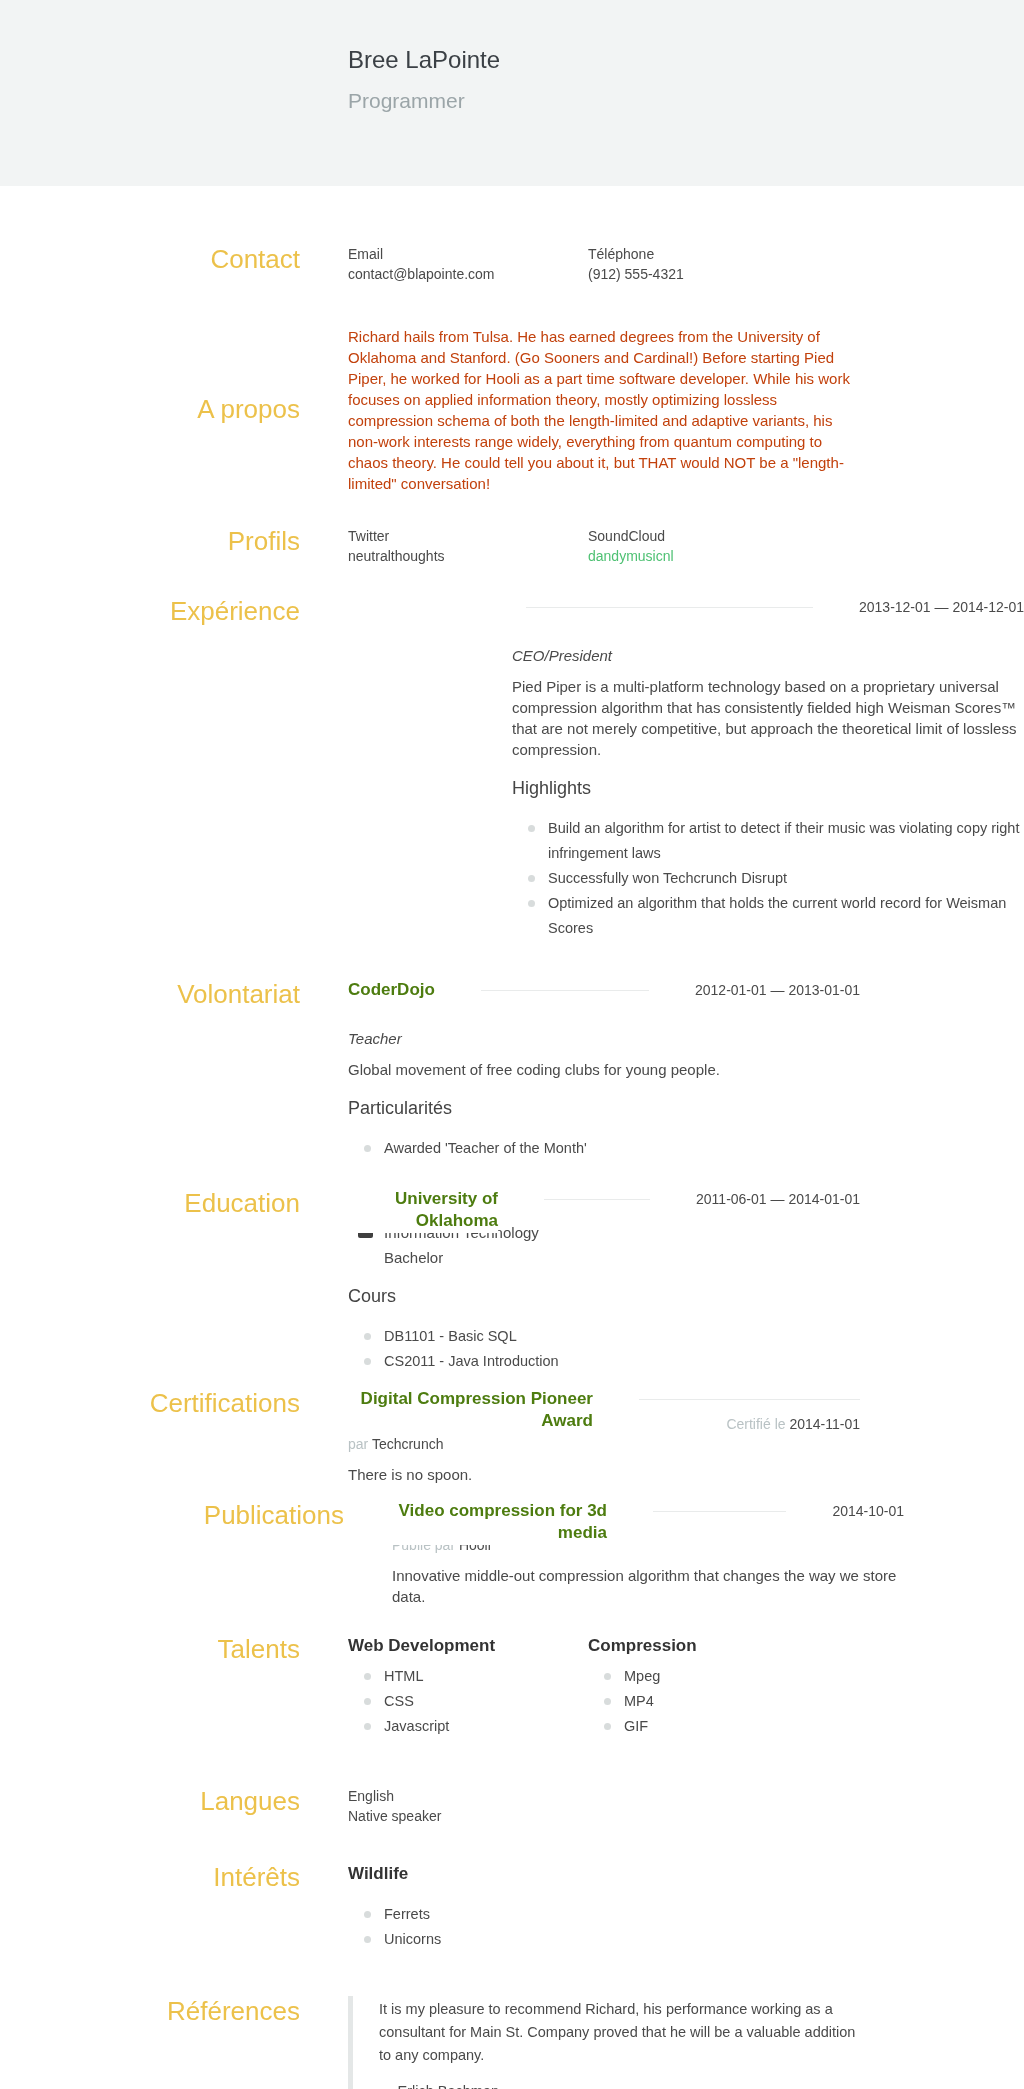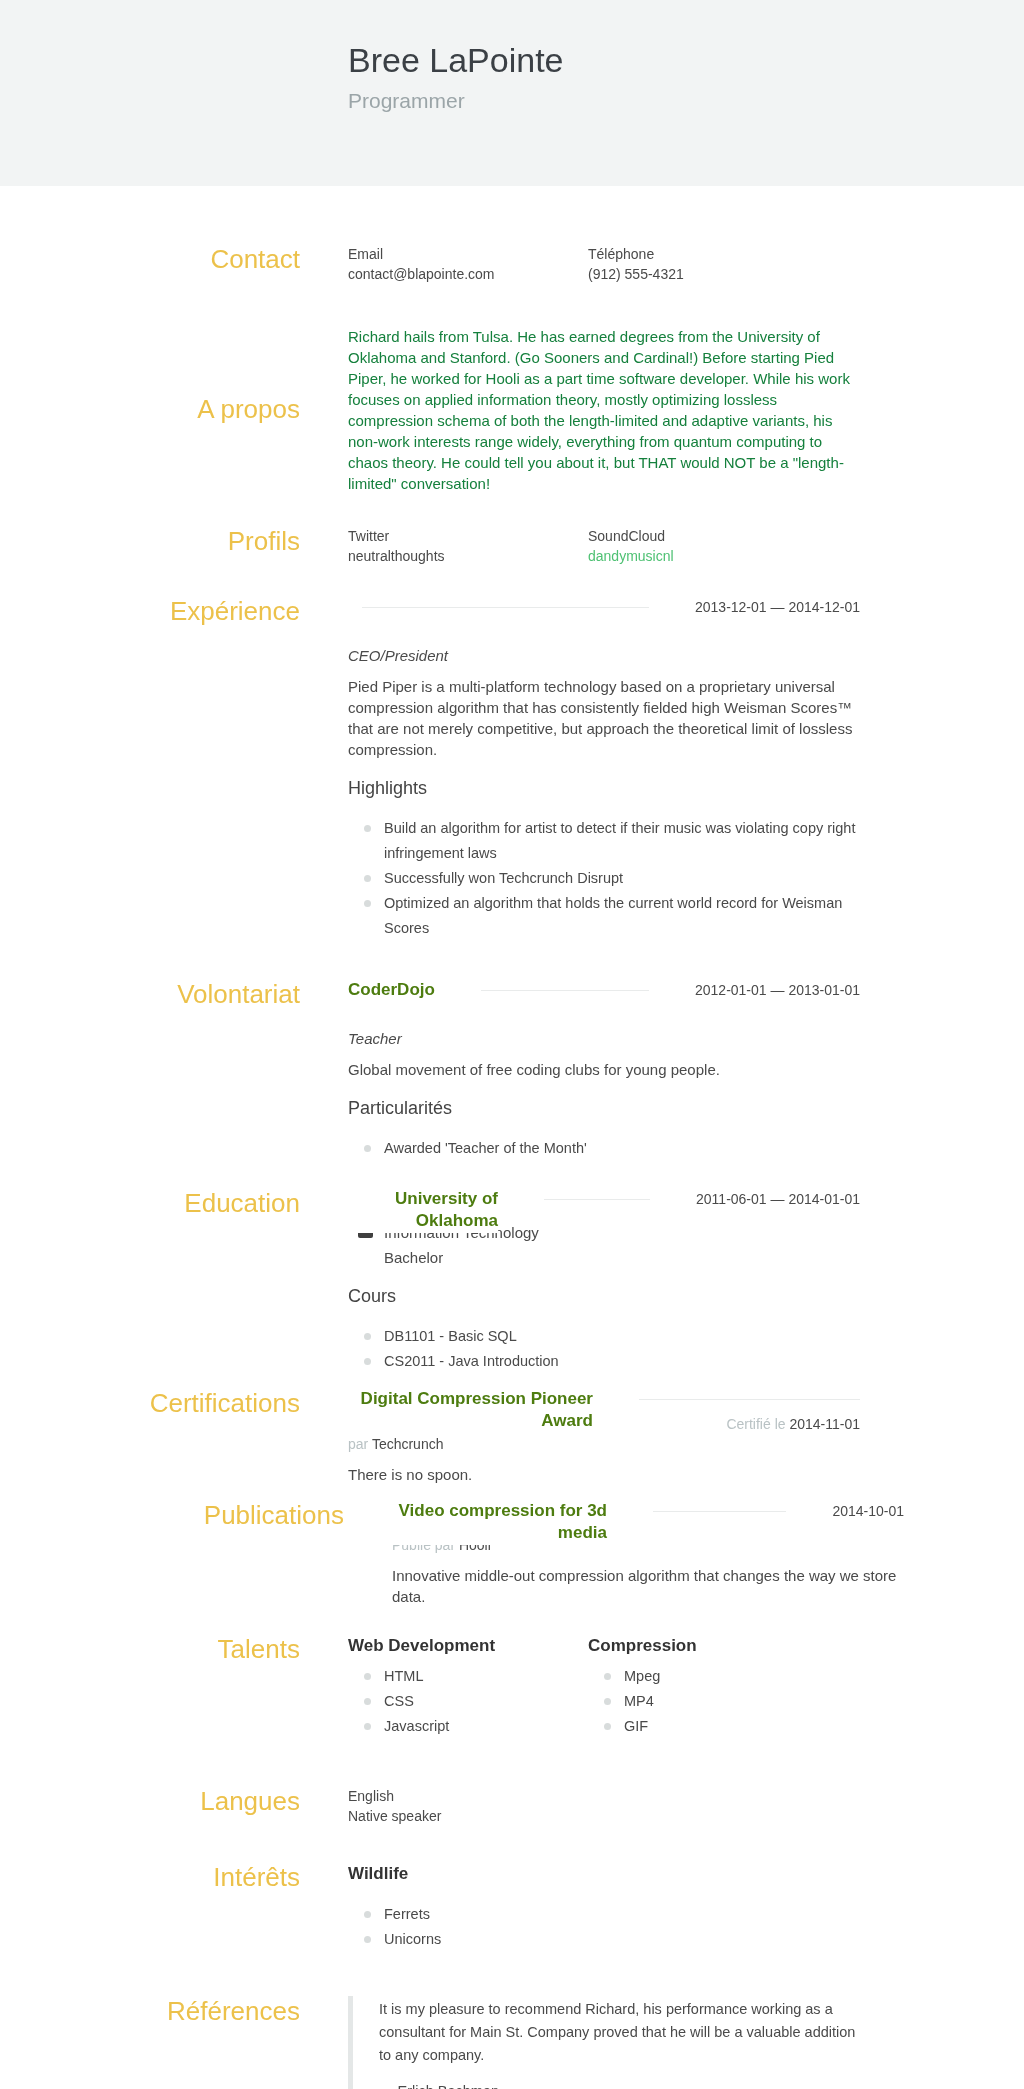--- a/index.html
+++ b/index.html
@@ -2,36 +2,36 @@
 <html><head>
 <meta charset="utf-8">
 <style>
   * { box-sizing: border-box; margin: 0; padding: 0; }
   html,body { background:#fff; }
   body { font-family: "Liberation Sans", "DejaVu Sans", sans-serif; color:#4a4a4a; }
   .page { width:1024px; height:2089px; overflow:hidden; background:#fff; }
 
   
   .masthead { background:#f2f4f4; padding:40px 0 72px 348px; }
-  .masthead .name { font-size:34px; line-height:40px; font-weight:400; color:#3b4045; }
+  .masthead .name { font-size:24px; line-height:40px; font-weight:400; color:#3b4045; }
   .masthead .job-title { font-size:21px; line-height:26px; font-weight:400; color:#9ba5a8; margin-top:8px; }
 
   
   .section { display:flex; align-items:flex-start; }
   .sec-left { width:300px; flex-shrink:0; text-align:right; }
   .sec-left .sec-heading { font-size:26px; line-height:30px; font-weight:400; color:#ecc14a; }
   .sec-right { margin-left:48px; width:512px; font-size:15px; }
 
   .cols { display:flex; }
   .colw { width:240px; flex-shrink:0; }
   .field-label { font-size:14px; line-height:20px; color:#4a4a4a; }
   .field-value { font-size:14px; line-height:20px; color:#4a4a4a; }
   a.green-link { color:#4ec173; text-decoration:none; }
 
-  .about-text { font-size:15px; line-height:21px; color:#15803d; margin-top:2px; }
+  .about-text { font-size:15px; line-height:21px; color:#c2410c; margin-top:2px; }
 
   
   .ehead { display:flex; align-items:flex-start;gap:32px; }
   .ename { font-size:17px; line-height:22px; font-weight:600; color:#4d7c0f; flex-shrink:0;text-align:right; }
   .ename.overlap { position:relative; z-index:2; background:#fff; margin-bottom:-10px; padding-bottom:1px; }
   .eline { flex:1 1 auto; border-top:1px solid #e9ebeb; margin:11px 14px 0 14px; height:0; }
   .edate { font-size:14px; line-height:22px; color:#4a4a4a; white-space:nowrap; }
   .edate-right { text-align:right; margin-top:14px; font-size:14px; line-height:20px; }
   .muted { color:#b9c2c4; }
 
@@ -52,21 +52,21 @@
   .skill-name { font-size:17px; line-height:24px; font-weight:600; color:#333; }
 
   blockquote.refquote { border-left:5px solid #e4e7e7; padding:2px 0 2px 26px; }
   blockquote.refquote .qtext { font-size:14.5px; line-height:23px; color:#4a4a4a; }
   blockquote.refquote .qauthor { margin-top:14px; font-size:14.5px; line-height:20px; color:#4a4a4a; }
 
   
   #sec-contact { margin-top:58px; }
   #sec-about { margin-top:40px;align-items:center; }
   #sec-profiles { margin-top:32px; }
-  #sec-experience { margin-top:30px; }
+  #sec-experience { margin-top:30px;justify-content:space-between; }
   #sec-volunteer { margin-top:38px; }
   #sec-education { margin-top:27px; }
   #sec-certifications { margin-top:14px; }
   #sec-publications { margin-top:15px;padding-left:44px; }
   #sec-skills { margin-top:27px; }
   #sec-languages { margin-top:47px; }
   #sec-interests { margin-top:36px; }
   #sec-references { margin-top:44px; }
 </style>
 </head>

